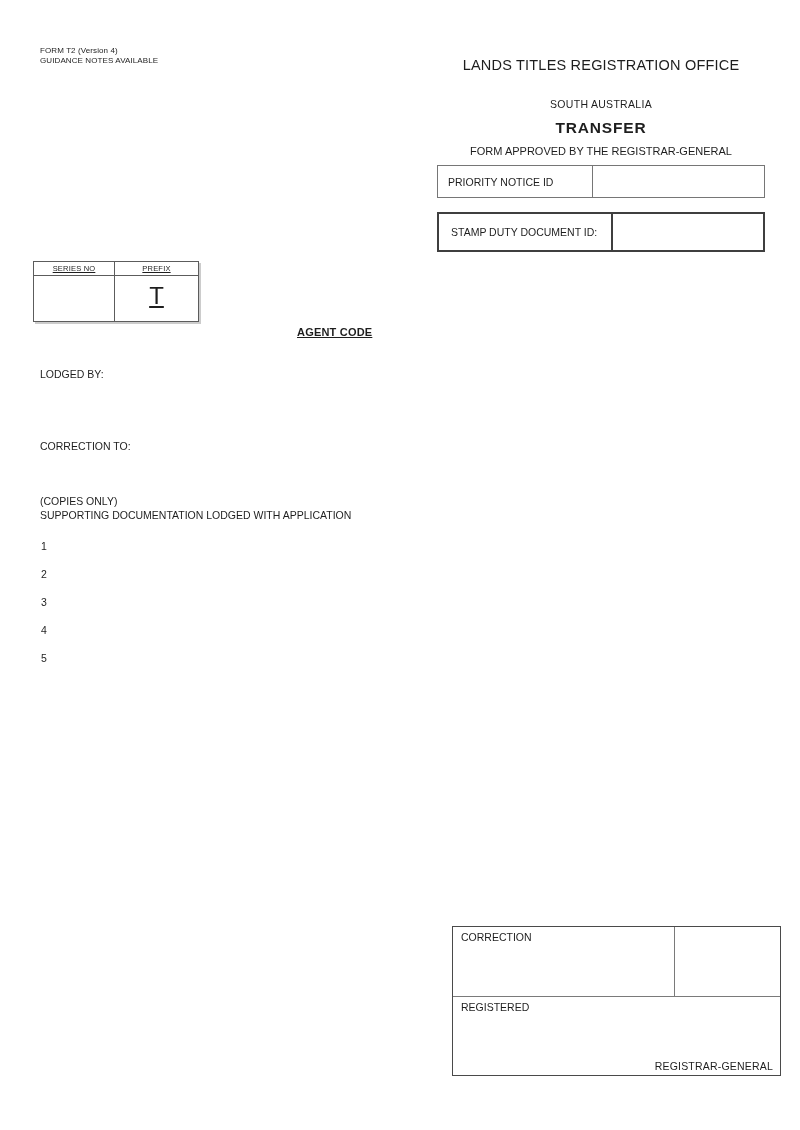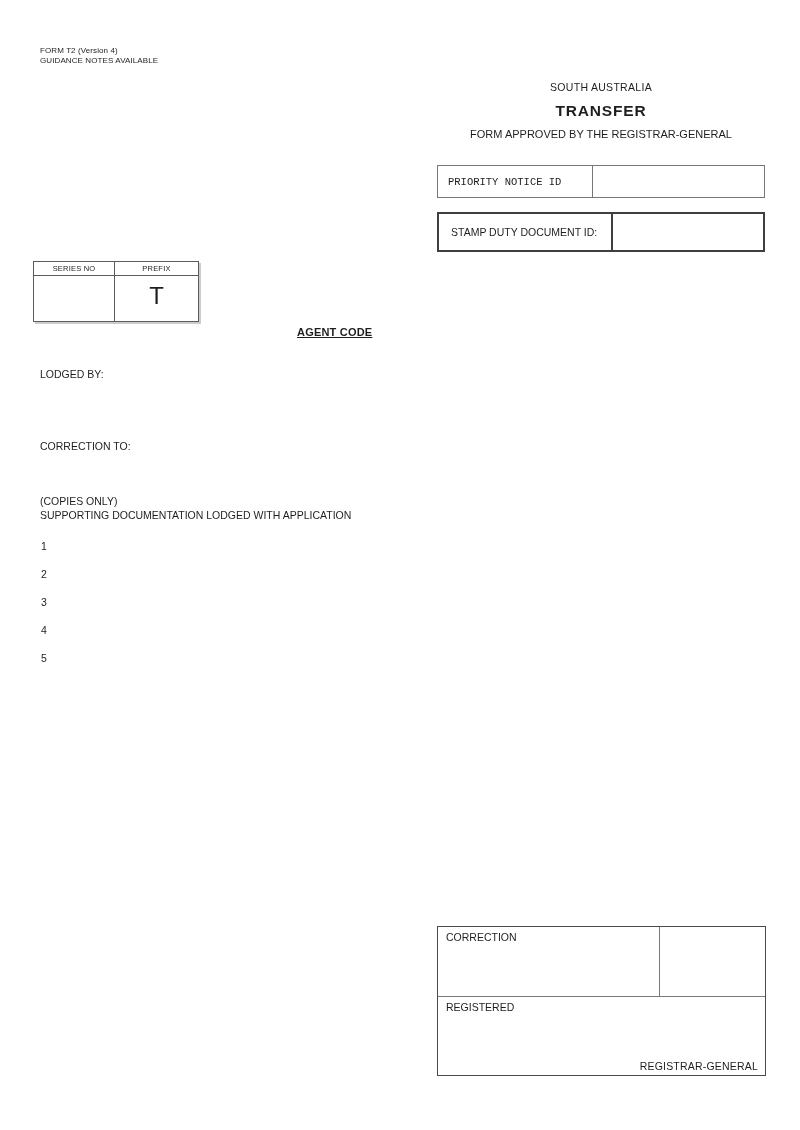--- a/index.html
+++ b/index.html
@@ -12,32 +12,32 @@
   .form-id { position:absolute; left:40px; top:46px; font-size:8px; line-height:10px; letter-spacing:0.1px; }
 
   
   .header { position:absolute; left:437px; top:57px; width:328px; text-align:center; }
   .office   { font-size:14.5px; line-height:17px; letter-spacing:0.2px; }
   .state    { font-size:10.5px; line-height:13px; margin-top:24px; letter-spacing:0.3px; }
   .doctype  { font-size:15.5px; line-height:18px; margin-top:8px; font-weight:bold; letter-spacing:0.8px; }
   .approval { font-size:11px;  line-height:13px; margin-top:8px; }
 
   
-  .priority-box { position:absolute; left:437px; top:165px; width:326px; height:31px; border:1px solid #767676; display:flex;font-family:Liberation Mono, monospace; }
+  .priority-box { position:absolute; left:437px; top:165px; width:326px; height:31px; border:1px solid #767676; display:flex; }
   .pb-label { width:155px; box-sizing:border-box; border-right:1px solid #767676; display:flex; align-items:center; padding-left:10px; font-size:10.5px; }
   .pb-value { flex:1; }
 
   
   .stamp-box { position:absolute; left:437px; top:212px; width:324px; height:36px; border:2px solid #3f3f3f; display:flex; }
   .sb-label { width:174px; box-sizing:border-box; border-right:2px solid #3f3f3f; display:flex; align-items:center; padding-left:12px; font-size:10.5px; }
   .sb-value { flex:1; }
 
   
   .series-table { position:absolute; left:33px; top:261px; width:164px; border:1px solid #5c5c5c; box-shadow:2px 2px 0 #cccccc; background:#fff; }
-  .st-row { display:flex; }
+  .st-row { display:flex;text-decoration:underline; }
   .st-header { height:13px; border-bottom:1px solid #5c5c5c; font-size:7.5px; letter-spacing:0.2px; }
   .st-header .c1 { width:81px; box-sizing:border-box; border-right:1px solid #5c5c5c; text-align:center; line-height:13px; }
   .st-header .c2 { flex:1; text-align:center; line-height:13px; }
   .st-body { height:45px; }
   .st-body .c1 { width:81px; box-sizing:border-box; border-right:1px solid #5c5c5c; }
   .st-body .c2 { flex:1; display:flex; align-items:center; justify-content:center; }
   .prefix-t { font-size:24px; margin-top:-6px; }
 
   
   .agent-code { position:absolute; left:297px; top:326px; font-size:11px; font-weight:bold; text-decoration:underline; letter-spacing:0.2px; }
@@ -46,38 +46,39 @@
   .lodged-by     { position:absolute; left:40px; top:368px; font-size:10.5px; }
   .correction-to { position:absolute; left:40px; top:440px; font-size:10.5px; }
   .supporting    { position:absolute; left:40px; top:494px; width:370px; font-size:10.5px; line-height:14px; }
 
   
   .doc-item { position:absolute; left:41px; font-size:10.5px; width:350px; height:14px; }
   .doc-item.n1 { top:540px; } .doc-item.n2 { top:568px; } .doc-item.n3 { top:596px; }
   .doc-item.n4 { top:624px; } .doc-item.n5 { top:652px; }
 
   
-  .office-box { position:absolute; left:437px; top:926px; width:327px; height:148px; border:1px solid #4a4a4a; }
+  .office-box { position:absolute; left:452px; top:926px; width:327px; height:148px; border:1px solid #4a4a4a; }
   .ob-row1 { display:flex; height:69px; border-bottom:1px solid #7a7a7a; }
   .ob-correction { width:222px; box-sizing:border-box; border-right:1px solid #7a7a7a; padding:4px 0 0 8px; font-size:10.5px; }
   .ob-passed { flex:1; padding:4px 0 0 8px; font-size:10.5px; }
   .ob-row2 { position:relative; height:78px; box-sizing:border-box; padding:4px 0 0 8px; font-size:10.5px; }
   .ob-rg { position:absolute; right:7px; bottom:3px; font-size:10.5px; letter-spacing:0.2px; }
 </style>
 </head>
 <body>
 
 <div class="page">
 
   <div class="form-id">
     <div>FORM T2 (Version 4)</div>
     <div>GUIDANCE NOTES AVAILABLE</div>
   </div>
 
   <div class="header">
+    <div class="office">LANDS TITLES REGISTRATION OFFICE</div>
     <div class="state">SOUTH AUSTRALIA</div>
     <div class="doctype">TRANSFER</div>
     <div class="approval">FORM APPROVED BY THE REGISTRAR-GENERAL</div>
   </div>
 
   <div class="priority-box">
     <div class="pb-label">PRIORITY NOTICE ID</div>
     <div class="pb-value"></div>
   </div>
 

